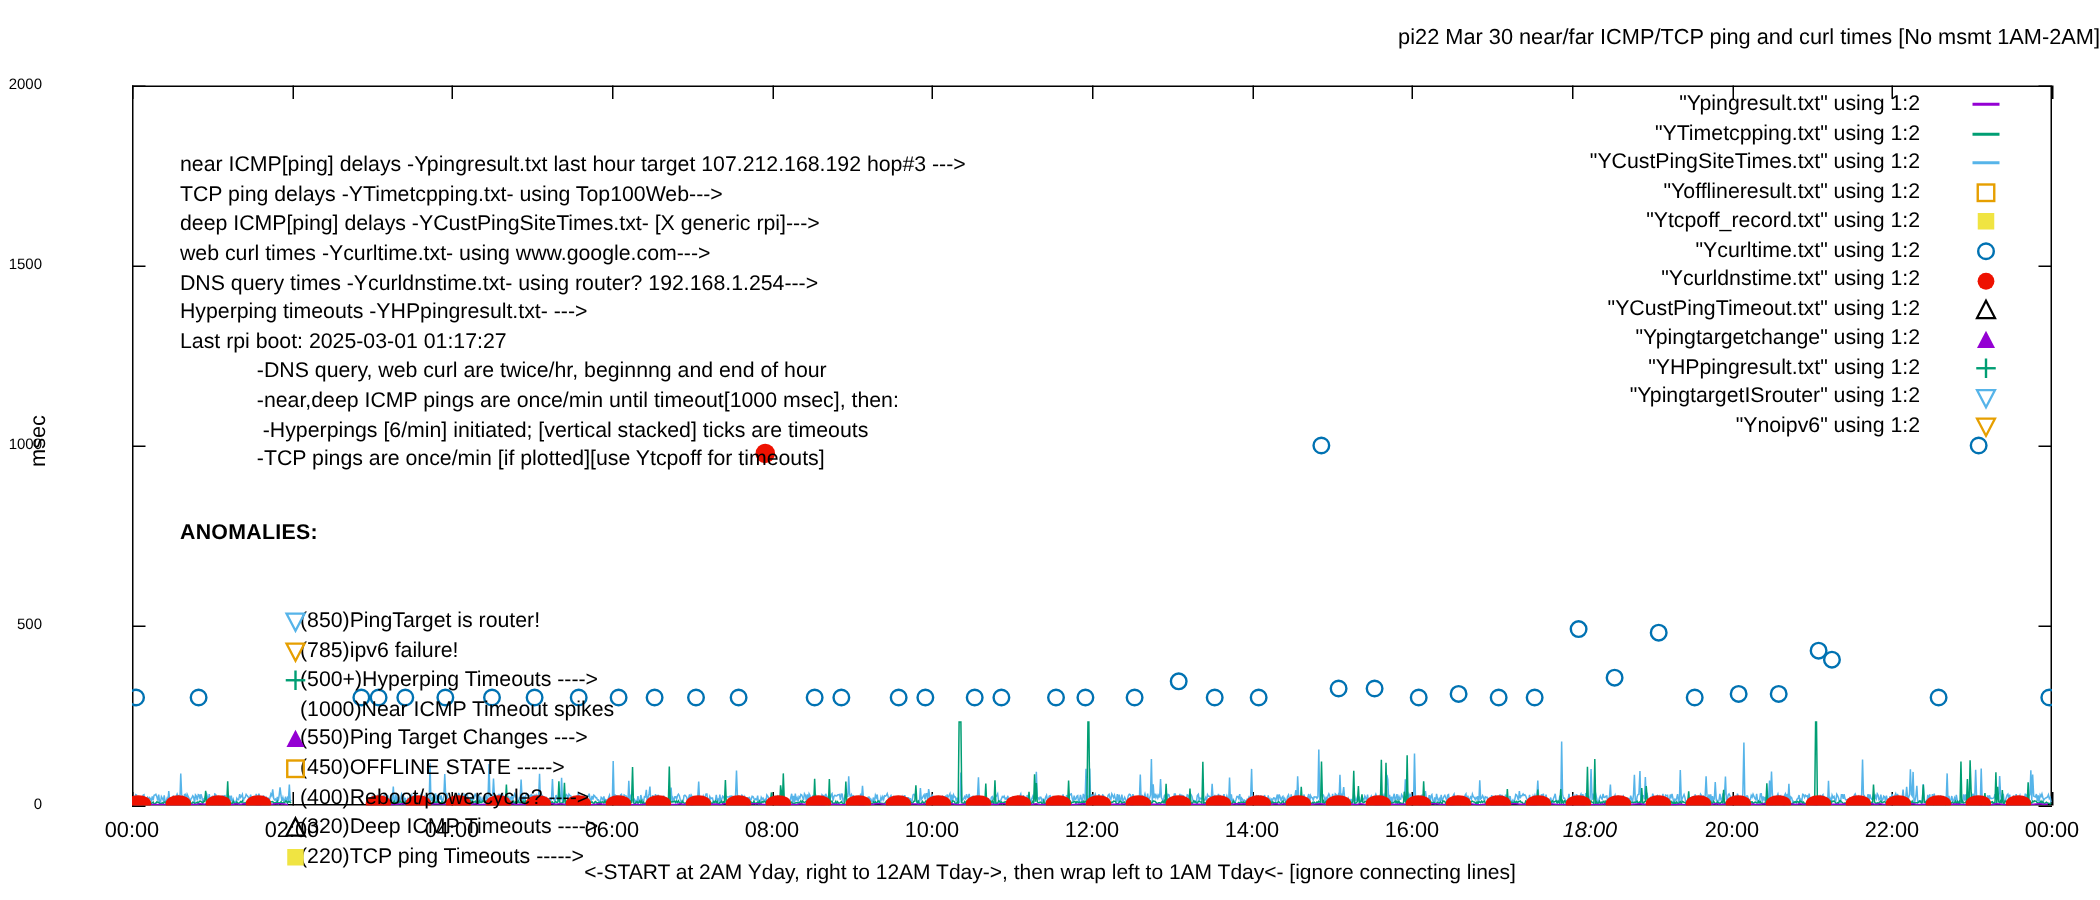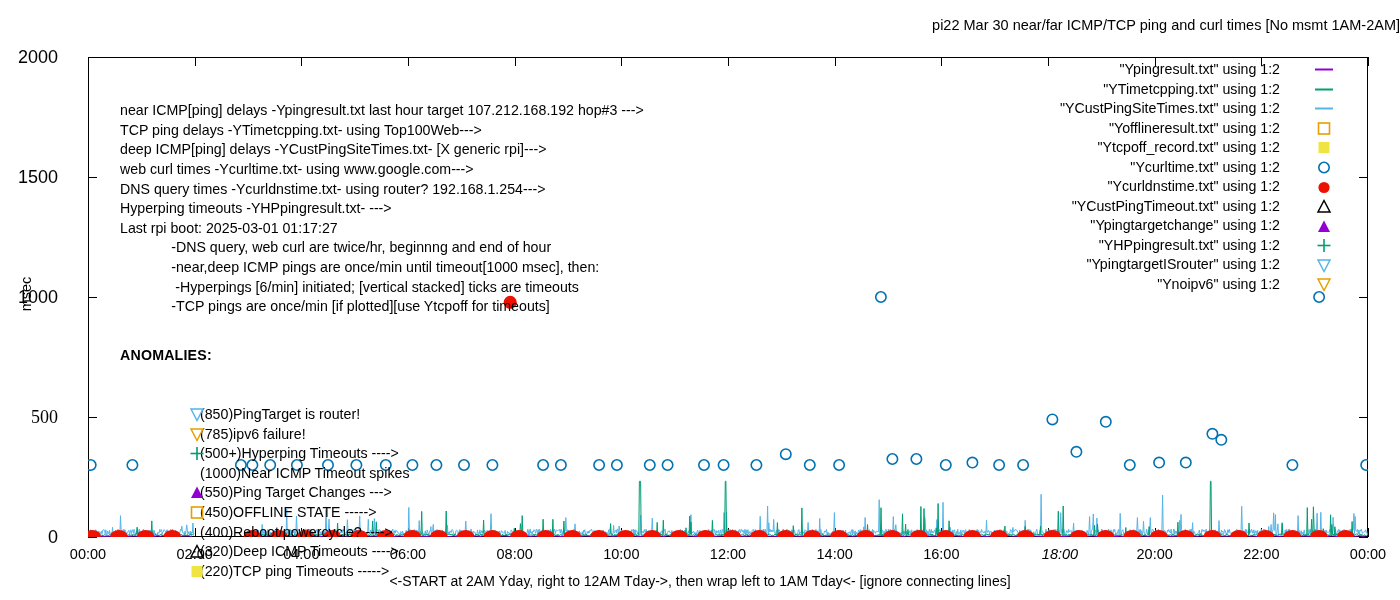--- a/index.html
+++ b/index.html
@@ -7,21 +7,21 @@
        font-family:"Liberation Sans","DejaVu Sans",sans-serif;color:#000;}
   #root{position:relative;width:1400px;height:600px;}
   .abs{position:absolute;}
 
   #chart-title{left:0;top:17px;width:1400px;text-align:right;font-size:14.5px;white-space:nowrap;}
 
   #plot-frame{left:88px;top:57px;width:1280px;height:480px;
               border:1.6px solid #000;box-sizing:border-box;background:#fff;}
   #plot-clip{left:88px;top:57px;width:1280px;height:480px;overflow:hidden;}
 
-  .ytick-label{right:1342px;text-align:right;font-size:18px;line-height:14px;}
+  .ytick-label{right:1372px;text-align:right;font-size:10px;line-height:14px;}
   .ytick-mark{width:9px;height:0;border-top:1.6px solid #000;left:88px;}
   .ytick-mark-r{width:9px;height:0;border-top:1.6px solid #000;left:1359px;}
   #ylabel{left:-14px;top:286px;width:80px;text-align:center;font-size:14.5px;
           transform:rotate(-90deg);transform-origin:center center;}
 
   .xtick-label{top:546px;width:90px;margin-left:-45px;text-align:center;font-size:14.5px;}
   .xtick-mark{height:9px;width:0;border-left:1.6px solid #000;top:528px;}
   .xtick-mark-t{height:9px;width:0;border-left:1.6px solid #000;top:57px;}
 
   #xlabel-caption{left:0;top:573px;width:1400px;text-align:center;font-size:14px;white-space:nowrap;}
@@ -52,21 +52,21 @@
   <div class="abs" id="chart-title">pi22 Mar 30  near/far ICMP/TCP ping and curl times [No msmt 1AM-2AM]</div>
 
   <div class="abs" id="ylabel">msec</div>
 
   <div class="abs" id="plot-frame"></div>
 
   <div id="axes-layer">
       <div class="abs ytick-label" style="top: 530px;">0</div>
       <div class="abs ytick-mark" style="top: 537px;"></div>
       <div class="abs ytick-mark-r" style="top: 537px;"></div>
-      <div class="abs ytick-label" style="top: 410px; font-family: Liberation Serif, serif;">500</div>
+      <div class="abs ytick-label" style="top: 410px;">500</div>
       <div class="abs ytick-mark" style="top: 417px;"></div>
       <div class="abs ytick-mark-r" style="top: 417px;"></div>
       <div class="abs ytick-label" style="top: 290px;">1000</div>
       <div class="abs ytick-mark" style="top: 297px;"></div>
       <div class="abs ytick-mark-r" style="top: 297px;"></div>
       <div class="abs ytick-label" style="top: 170px;">1500</div>
       <div class="abs ytick-mark" style="top: 177px;"></div>
       <div class="abs ytick-mark-r" style="top: 177px;"></div>
       <div class="abs ytick-label" style="top: 50px;">2000</div>
       <div class="abs ytick-mark" style="top: 57px;"></div>

